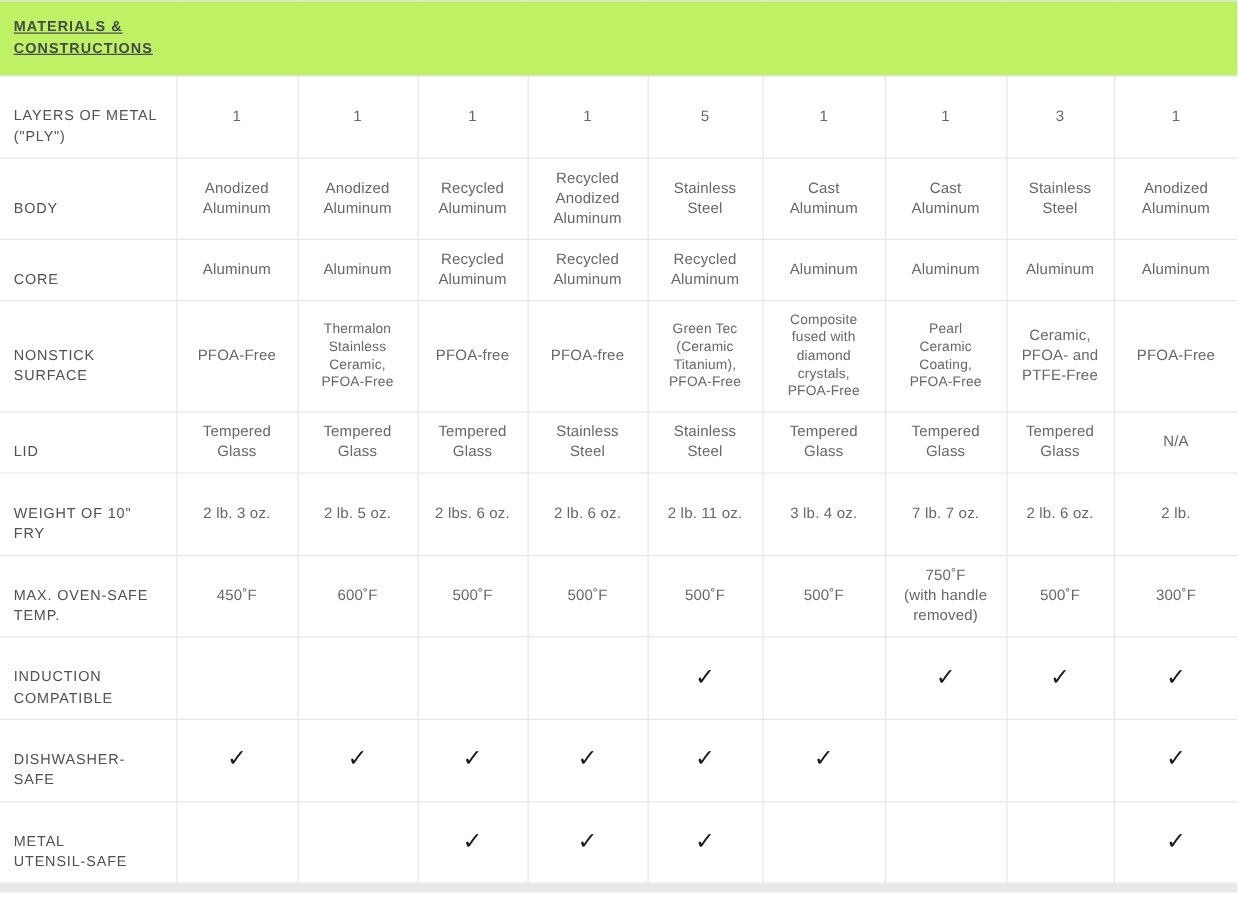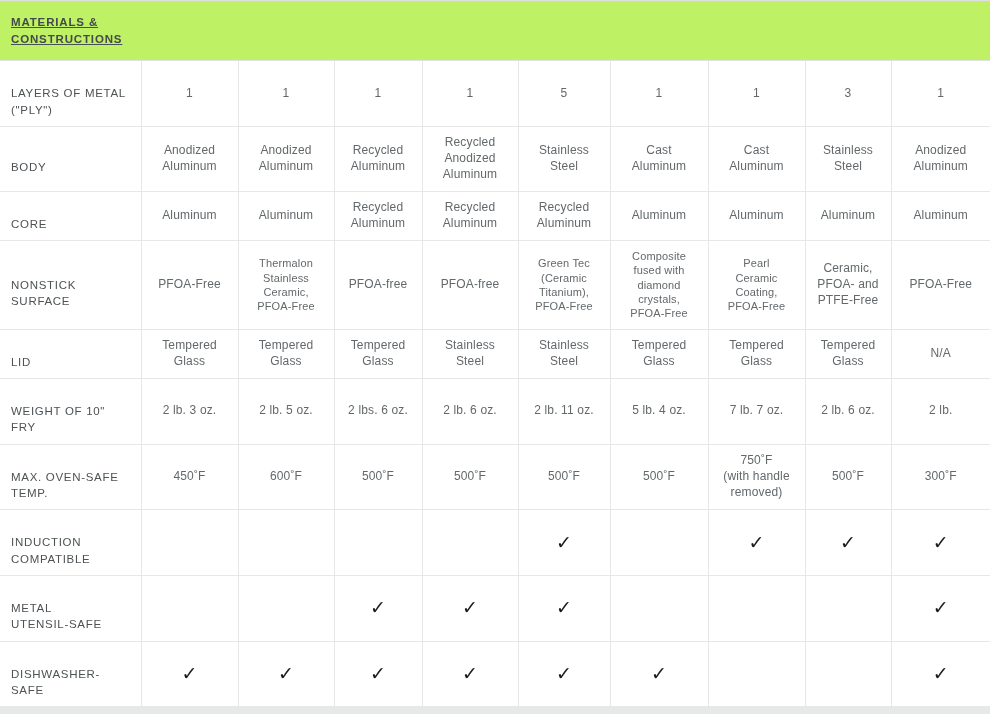--- a/index.html
+++ b/index.html
@@ -342,21 +342,21 @@
         <td>
           <div class="cell-text">2 lbs. 6 oz.</div>
         </td>
         <td>
           <div class="cell-text">2 lb. 6 oz.</div>
         </td>
         <td>
           <div class="cell-text">2 lb. 11 oz.</div>
         </td>
         <td>
-          <div class="cell-text">5 lb. 4 oz.</div>
+          <div class="cell-text">3 lb. 4 oz.</div>
         </td>
         <td>
           <div class="cell-text">7 lb. 7 oz.</div>
         </td>
         <td>
           <div class="cell-text">2 lb. 6 oz.</div>
         </td>
         <td>
           <div class="cell-text">2 lb.</div>
         </td>
@@ -416,20 +416,38 @@
         <td><span class="check">✓</span></td>
         <td>
           <div class="cell-empty"></div>
         </td>
         <td><span class="check">✓</span></td>
         <td><span class="check">✓</span></td>
         <td><span class="check">✓</span></td>
       </tr>
       <tr class="data-row">
         <td class="row-label">
+          <div class="label-text">DISHWASHER-SAFE</div>
+        </td>
+        <td><span class="check">✓</span></td>
+        <td><span class="check">✓</span></td>
+        <td><span class="check">✓</span></td>
+        <td><span class="check">✓</span></td>
+        <td><span class="check">✓</span></td>
+        <td><span class="check">✓</span></td>
+        <td>
+          <div class="cell-empty"></div>
+        </td>
+        <td>
+          <div class="cell-empty"></div>
+        </td>
+        <td><span class="check">✓</span></td>
+      </tr>
+      <tr class="data-row">
+        <td class="row-label">
           <div class="label-text">METAL
 UTENSIL-SAFE</div>
         </td>
         <td>
           <div class="cell-empty"></div>
         </td>
         <td>
           <div class="cell-empty"></div>
         </td>
         <td><span class="check">✓</span></td>
@@ -439,35 +457,17 @@
           <div class="cell-empty"></div>
         </td>
         <td>
           <div class="cell-empty"></div>
         </td>
         <td>
           <div class="cell-empty"></div>
         </td>
         <td><span class="check">✓</span></td>
       </tr>
-      <tr class="data-row">
-        <td class="row-label">
-          <div class="label-text">DISHWASHER-SAFE</div>
-        </td>
-        <td><span class="check">✓</span></td>
-        <td><span class="check">✓</span></td>
-        <td><span class="check">✓</span></td>
-        <td><span class="check">✓</span></td>
-        <td><span class="check">✓</span></td>
-        <td><span class="check">✓</span></td>
-        <td>
-          <div class="cell-empty"></div>
-        </td>
-        <td>
-          <div class="cell-empty"></div>
-        </td>
-        <td><span class="check">✓</span></td>
-      </tr>
       <tr class="thick-sep">
         <td colspan="10"></td>
       </tr>
     </tbody>
 </table>
 
 </body></html>

